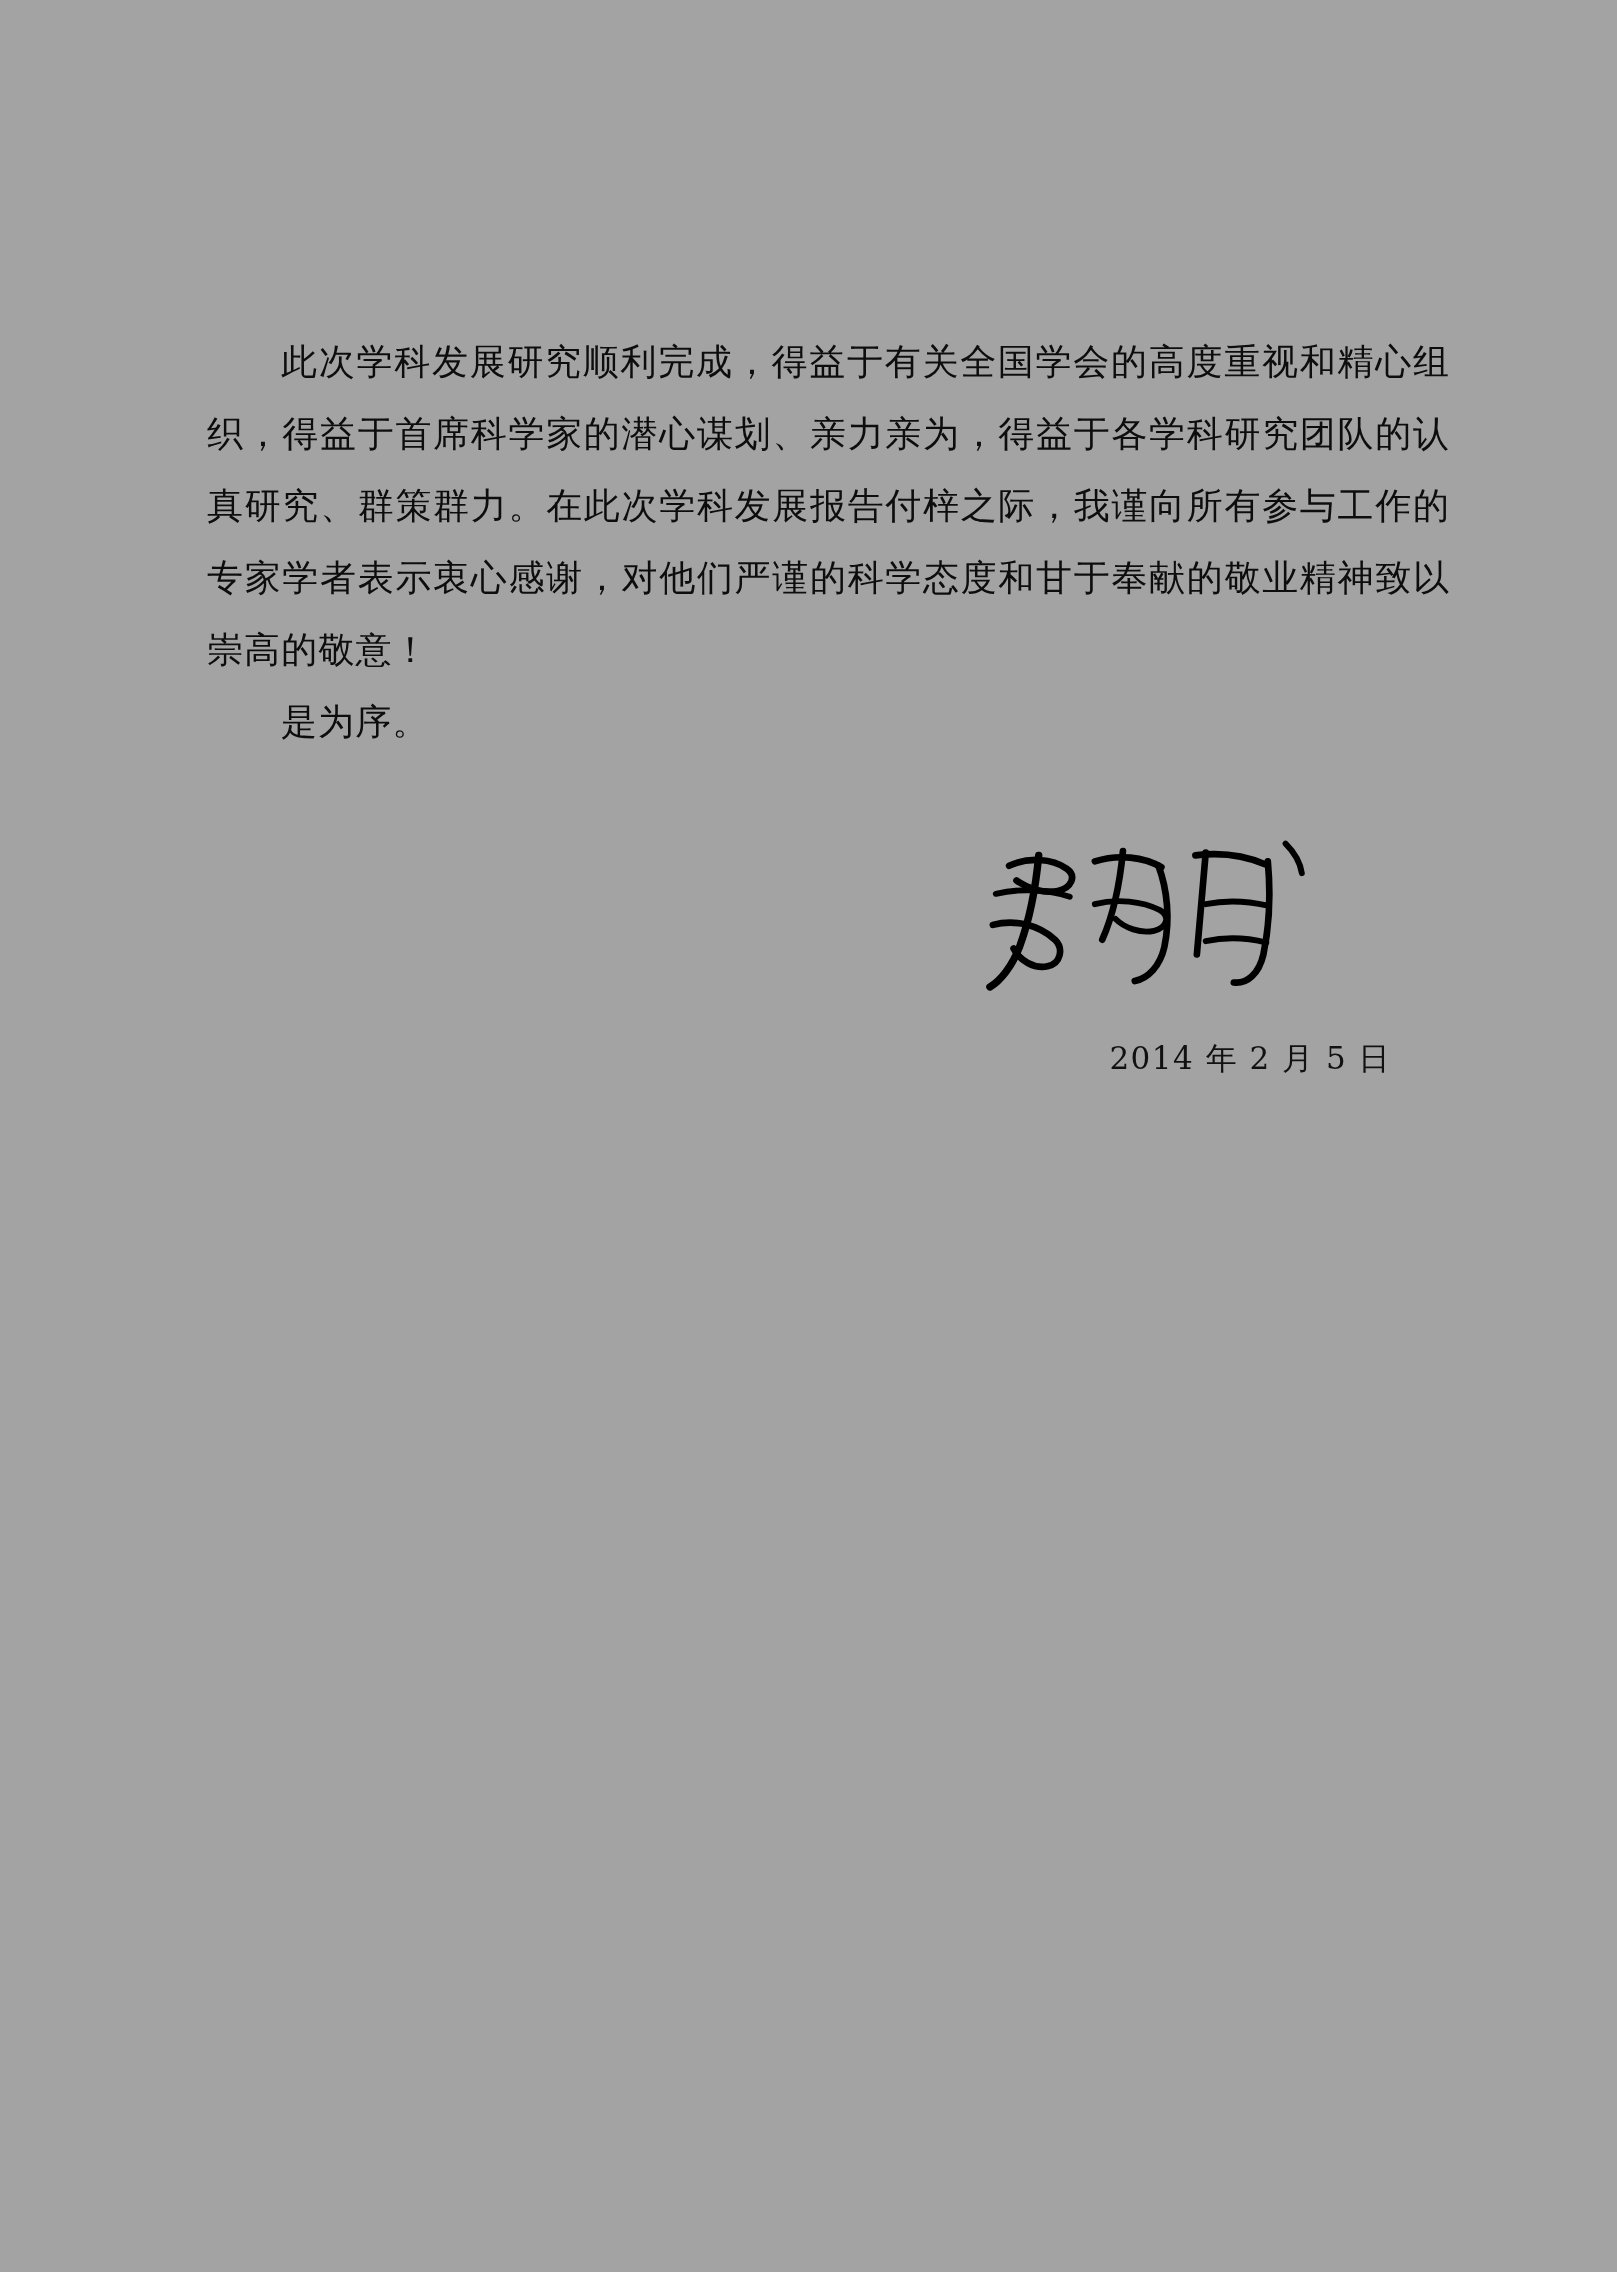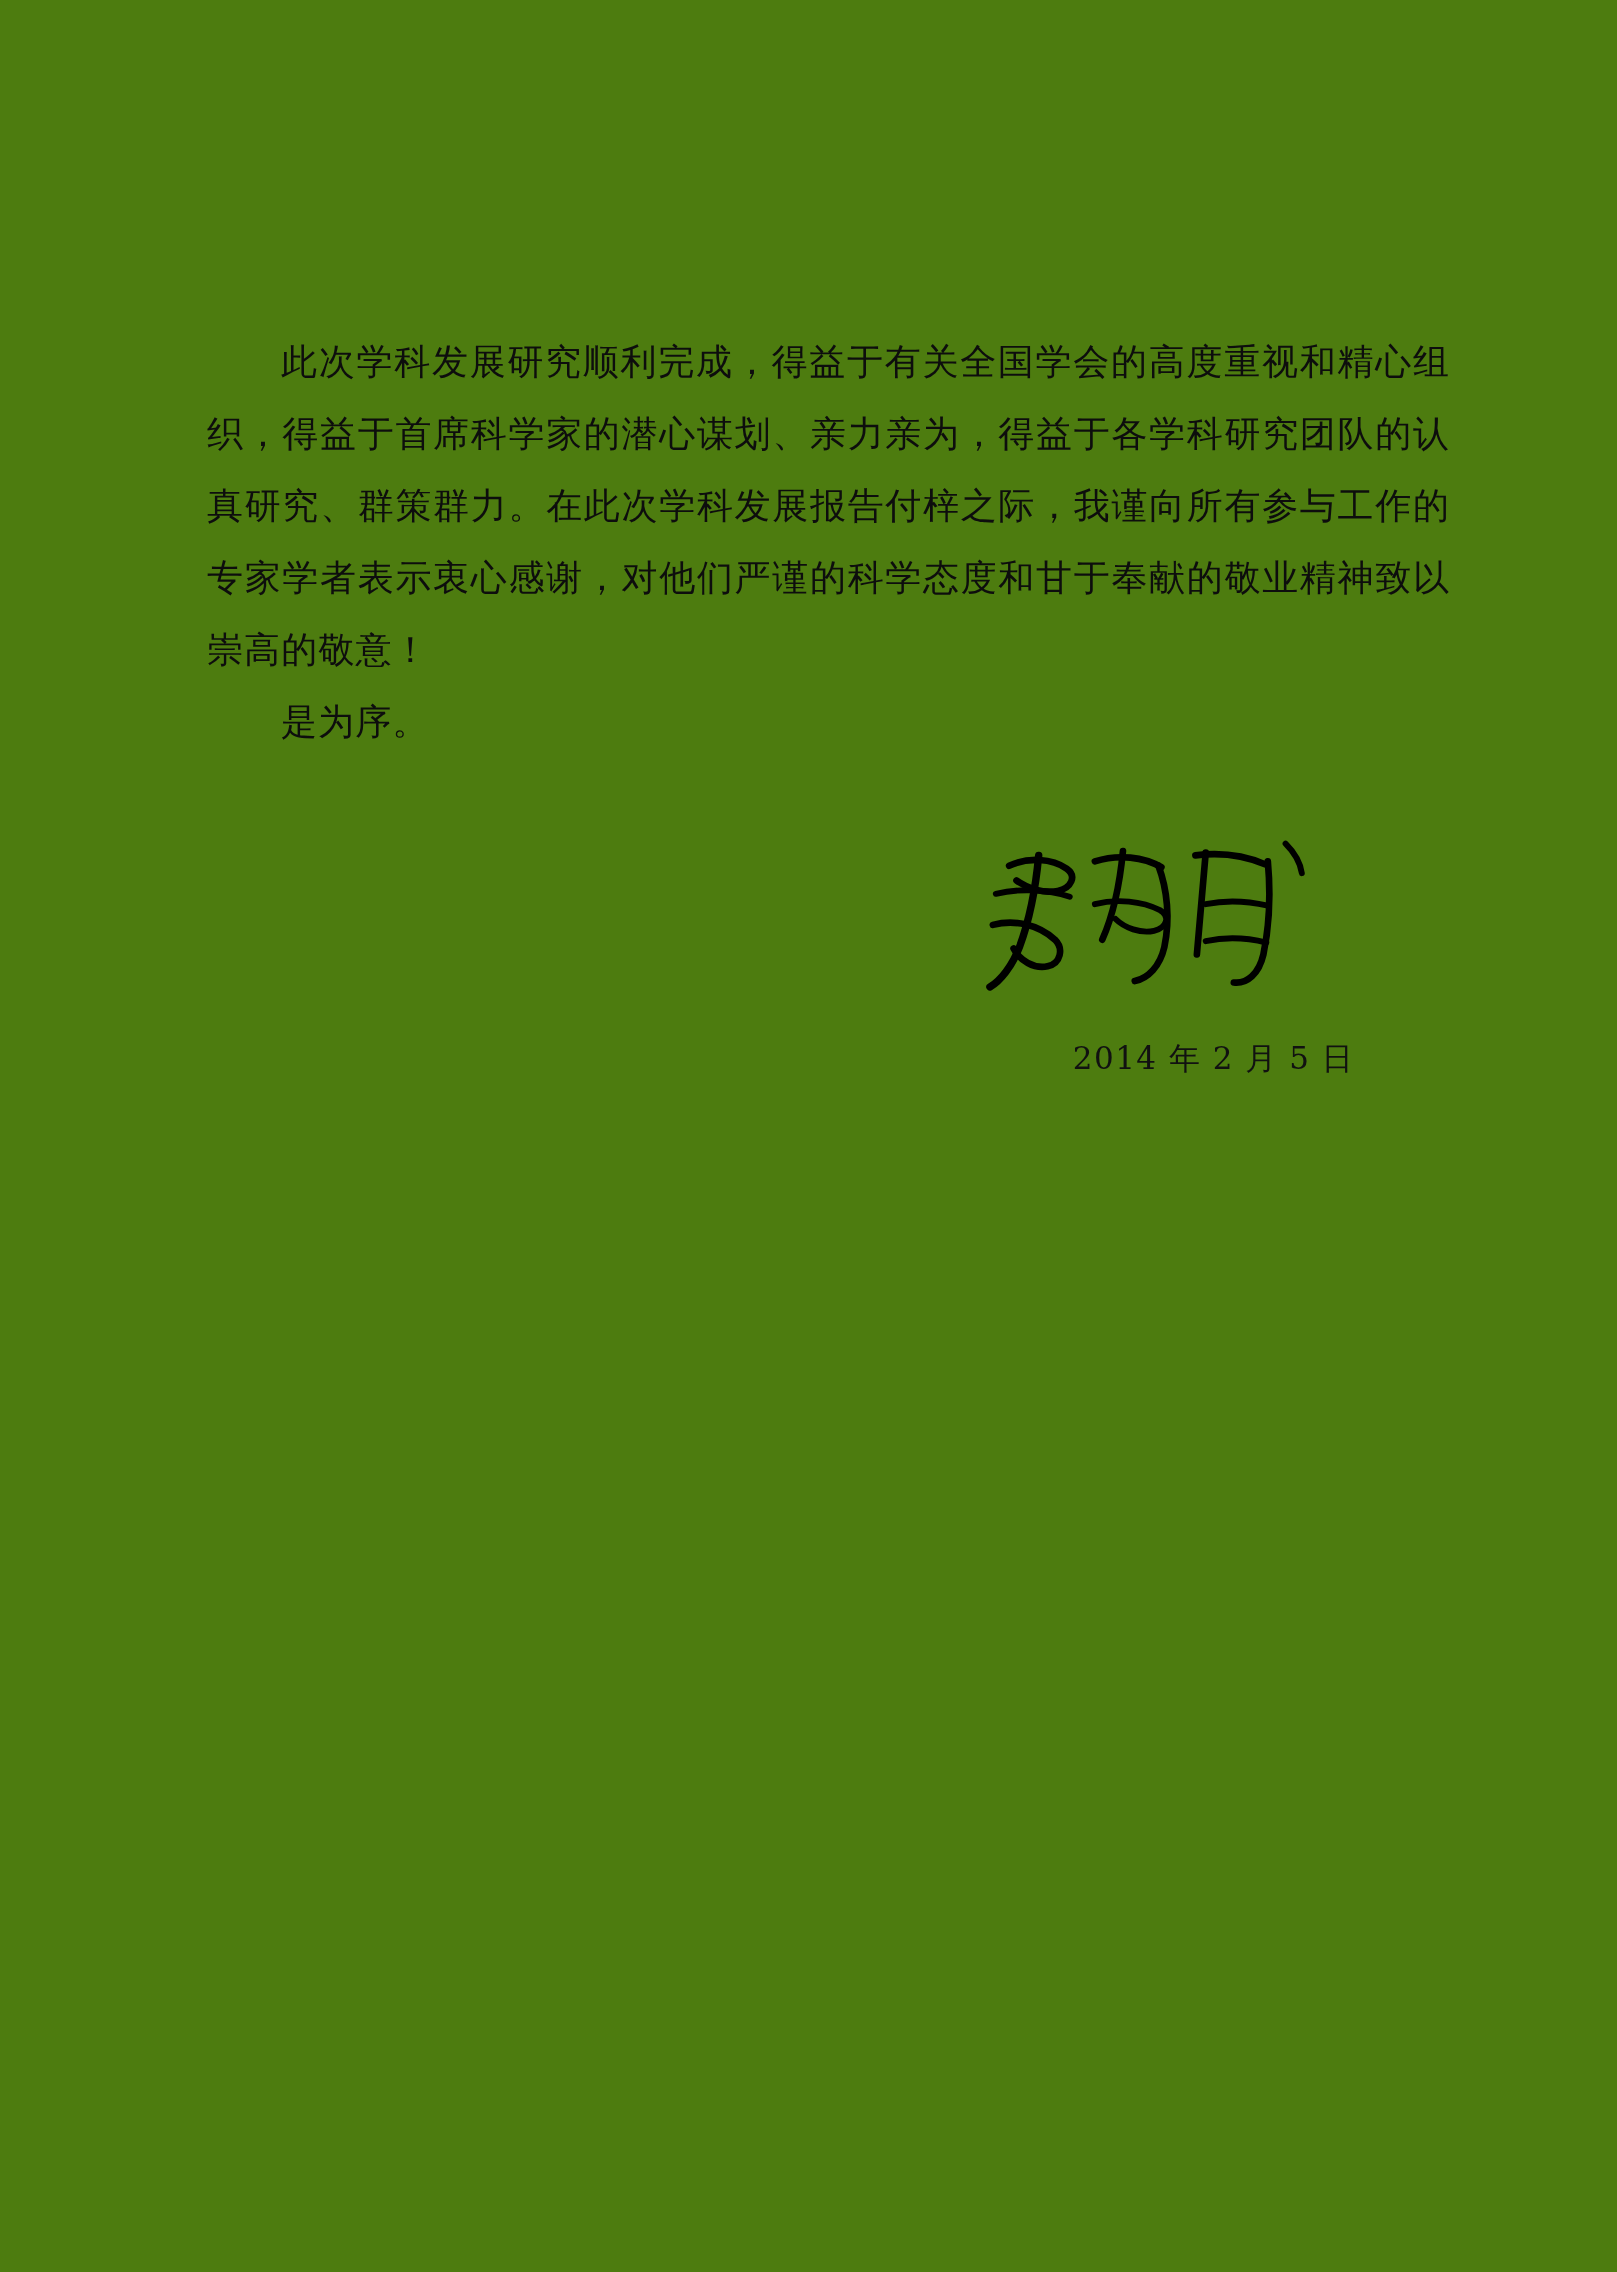--- a/index.html
+++ b/index.html
@@ -14,21 +14,21 @@
     font-family: "DejaVu Serif", "Liberation Serif", serif;
     color: #111111;
     overflow: hidden;
   }
   .page {
     position: absolute;
     left: 0;
     top: 0;
     width: 1618px;
     height: 2273px;
-    background: #4d7c0f;
+    background: #a3a3a3;
   }
   .text-block {
     position: absolute;
     left: 207px;
     top: 326px;
     width: 1243px;
   }
   .para {
     font-size: 36px;
     line-height: 72px;
@@ -61,21 +61,21 @@
   }
   .date-line {
     position: absolute;
     left: 1036px;
     top: 1036px;
     width: 355px;
     font-size: 31px;
     line-height: 44px;
     letter-spacing: 1.5px;
     color: #111111;
-    text-align: center;
+    text-align: right;
     font-family: "DejaVu Serif", "Liberation Serif", serif;
   }
 </style>
 </head>
 <body>
 
 <div class="page">
 
   <div class="text-block">
     <p class="para">此次学科发展研究顺利完成，得益于有关全国学会的高度重视和精心组织，得益于首席科学家的潜心谋划、亲力亲为，得益于各学科研究团队的认真研究、群策群力。在此次学科发展报告付梓之际，我谨向所有参与工作的专家学者表示衷心感谢，对他们严谨的科学态度和甘于奉献的敬业精神致以崇高的敬意！</p>

